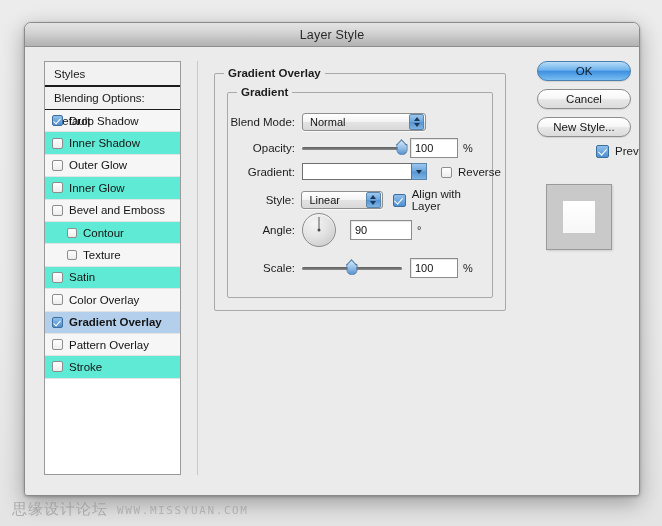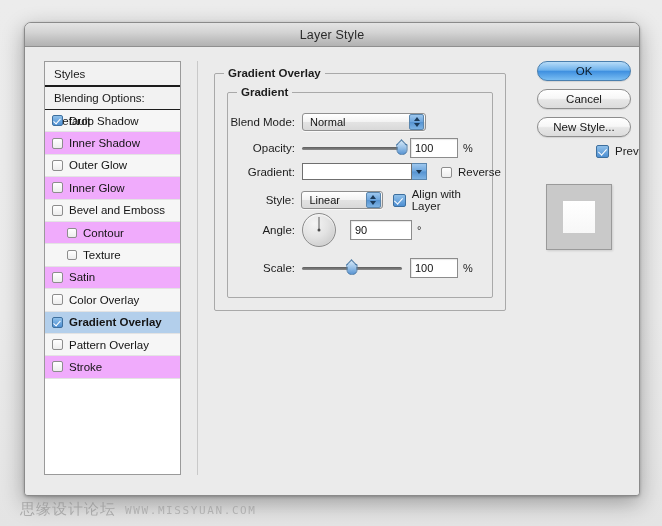--- a/index.html
+++ b/index.html
@@ -97,21 +97,21 @@
     height: 22.4px;
     display: flex;
     align-items: center;
     padding-left: 7px;
     font-size: 11.5px;
     color: #141414;
     border-bottom: 1px solid #e3e3e3;
     box-sizing: border-box;
     background: #f6f6f6;
   }
-  .style-row.alt { background: #f0abfc; }
+  .style-row.alt { background: #5eead4; }
   .style-row.indent { padding-left: 22px; }
   .style-row.selected {
     background: #b3cfeb;
     font-weight: bold;
   }
   .style-row .lbl { margin-left: 6px; }
 
   
   .cb {
     width: 11px; height: 11px;
@@ -406,21 +406,21 @@
     box-shadow: 1px 1px 2px rgba(0,0,0,0.12);
   }
   #preview-inner {
     width: 32px; height: 32px;
     background: linear-gradient(180deg,#ffffff,#f7f7f7);
   }
 
   
   #watermark {
     position: absolute;
-    left: 20px;
+    left: 12px;
     bottom: 7px;
     display: flex;
     align-items: baseline;
     opacity: 0.62;
   }
   #wm-cn {
     font-size: 15px;
     color: #8e8e8e;
     letter-spacing: 1px;
     font-family: "DejaVu Sans", sans-serif;

